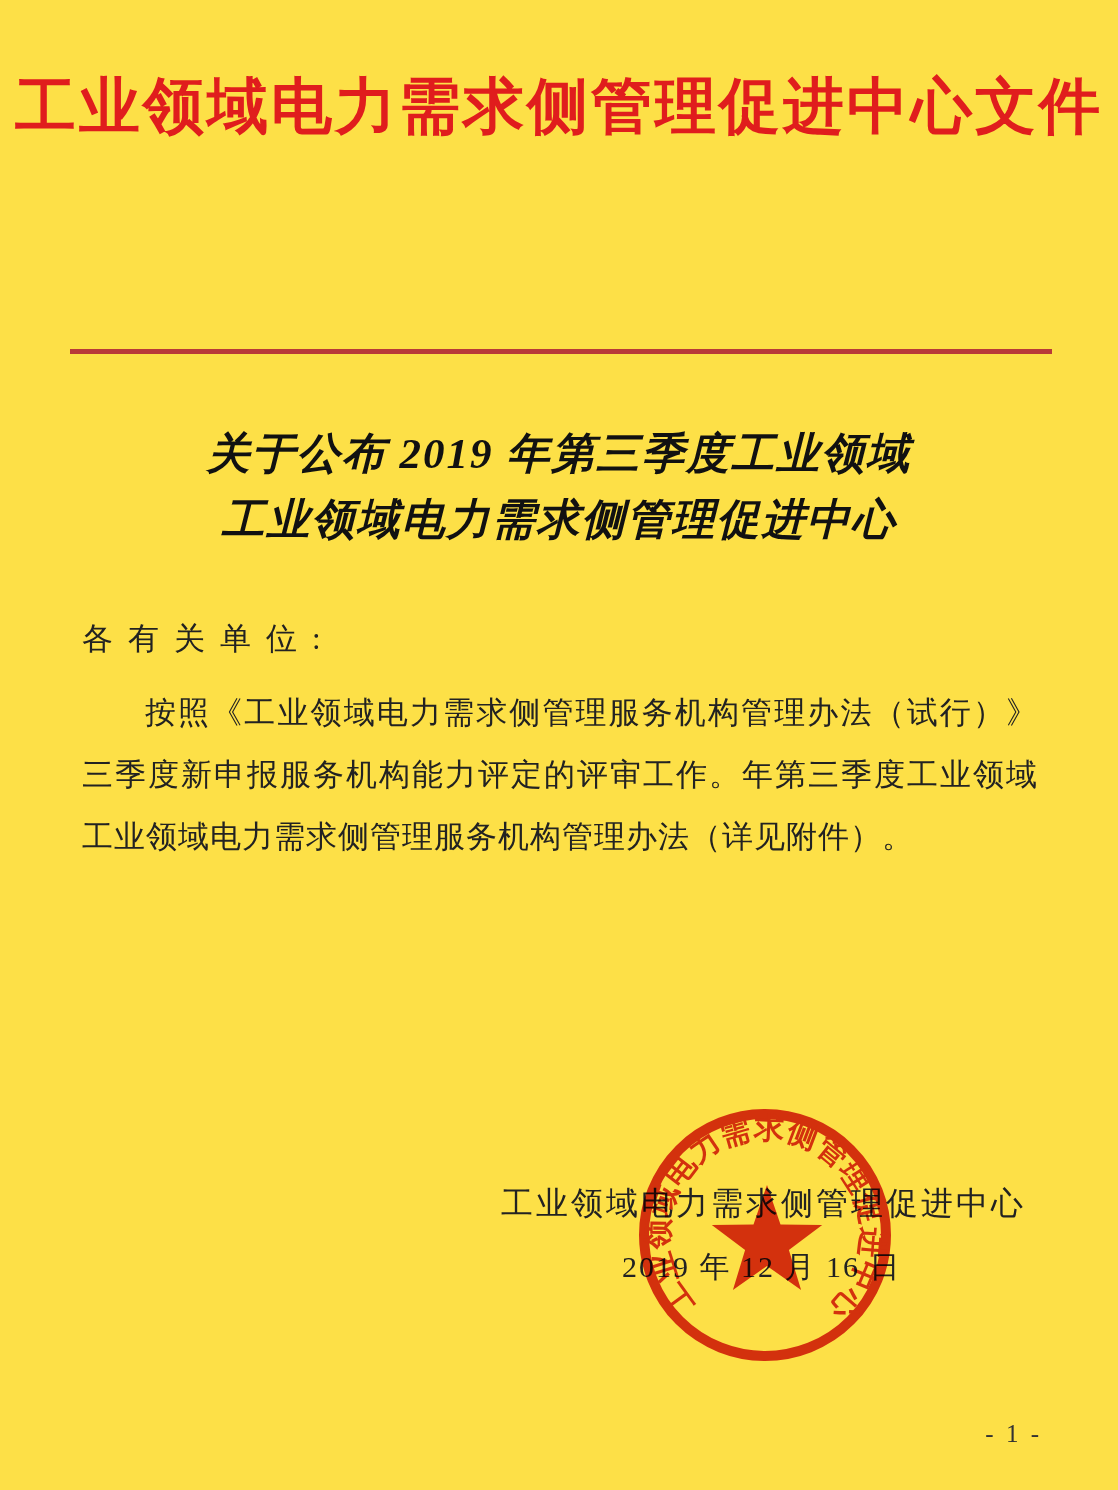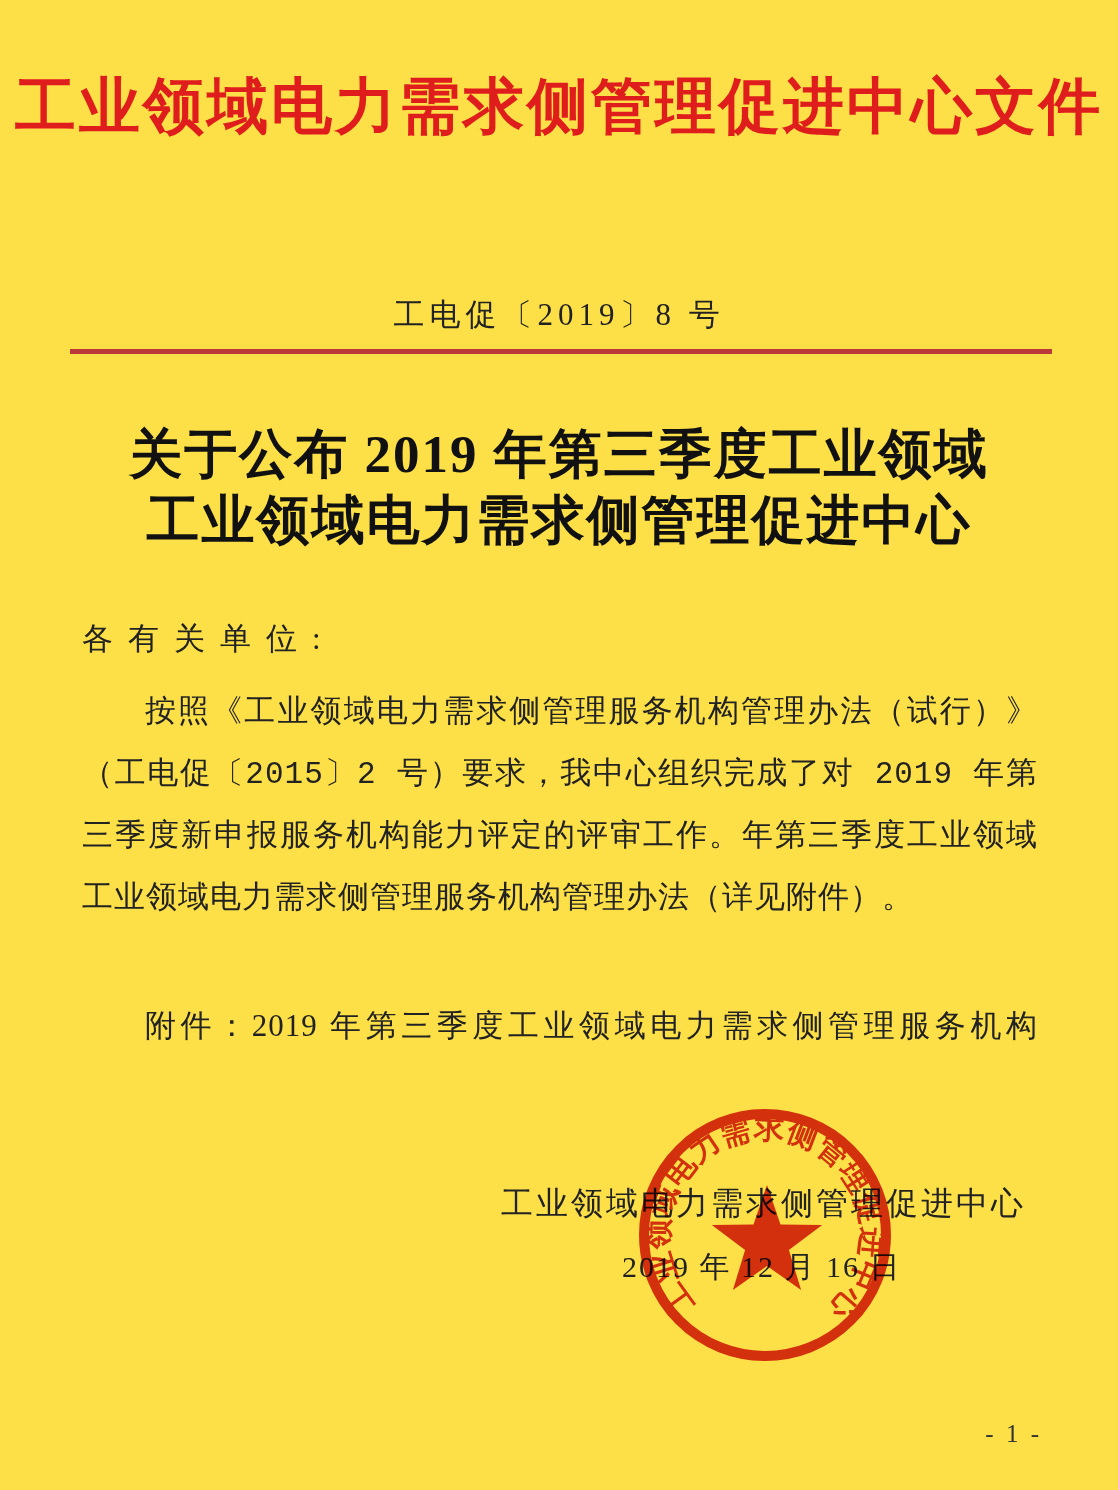--- a/index.html
+++ b/index.html
@@ -46,44 +46,44 @@
     right: 66px;
     height: 5px;
     background: var(--line-red, #b93a38);
   }
   .notice-title {
     position: absolute;
     top: 421px;
     left: 0;
     right: 0;
     text-align: center;
-    font-size: 53px;
+    font-size: 43px;
     font-weight: bold;
     line-height: 66px;
     letter-spacing: 2px;
     color: #111111;
+    font-style: italic;
   }
   .salutation {
     position: absolute;
     left: 82px;
     top: 618px;
     font-size: 31px;
     letter-spacing: 15px;
     color: #222222;
     text-align: right;
   }
   .body-paragraph {
     position: absolute;
     left: 82px;
     right: 80px;
     top: 682px;
     font-size: 31px;
     letter-spacing: 1px;
     color: #222222;
-    font-family: Liberation Mono, monospace;
   }
   .pline {
     line-height: 62px;
     height: 62px;
     text-align: justify;
     text-align-last: justify;
     -moz-text-align-last: justify;
   }
   .pline.last {
     text-align-last: left;
@@ -157,40 +157,37 @@
     letter-spacing: 1px;
   }
 </style>
 </head>
 <body>
 
 <div class="page">
 
   <div class="header-title">工业领域电力需求侧管理促进中心文件</div>
 
-  <div class="doc-number">工电促〔2019〕8 号</div>
 
   <div class="red-rule"></div>
 
   <div class="notice-title">
     <div>关于公布 2019 年第三季度工业领域</div>
     <div>工业领域电力需求侧管理促进中心</div>
   </div>
 
   <div class="salutation">各有关单位:</div>
 
   <div class="body-paragraph">
     <div class="pline indent">按照《工业领域电力需求侧管理服务机构管理办法（试行）》</div>
-    <div class="pline">（工电促〔2015〕2 号）要求，我中心组织完成了对 2019 年第</div>
     <div class="pline">三季度新申报服务机构能力评定的评审工作。年第三季度工业领域</div>
     <div class="pline last">工业领域电力需求侧管理服务机构管理办法（详见附件）。</div>
   </div>
 
   <div class="attachment">
-    <div class="pline indent">附件：2019 年第三季度工业领域电力需求侧管理服务机构</div>
   </div>
 
   <div class="issuer-signature">工业领域电力需求侧管理促进中心</div>
 
   <div class="issue-date">2019 年 12 月 16 日</div>
 
   <svg class="seal-svg" viewBox="0 0 1118 1490" aria-hidden="true">
     <circle class="seal-ring" cx="765" cy="1235" r="121"></circle>
     <polygon class="seal-star" points="767,1185 780.5,1224.4 822.2,1225.1 788.9,1250.1 801.1,1289.9 767,1266 732.9,1289.9 745.1,1250.1 711.8,1225.1 753.5,1224.4"></polygon>
     <path id="seal-text-arc" d="M 696.4 1303.6 A 97 97 0 1 1 833.6 1303.6" fill="none"></path>

